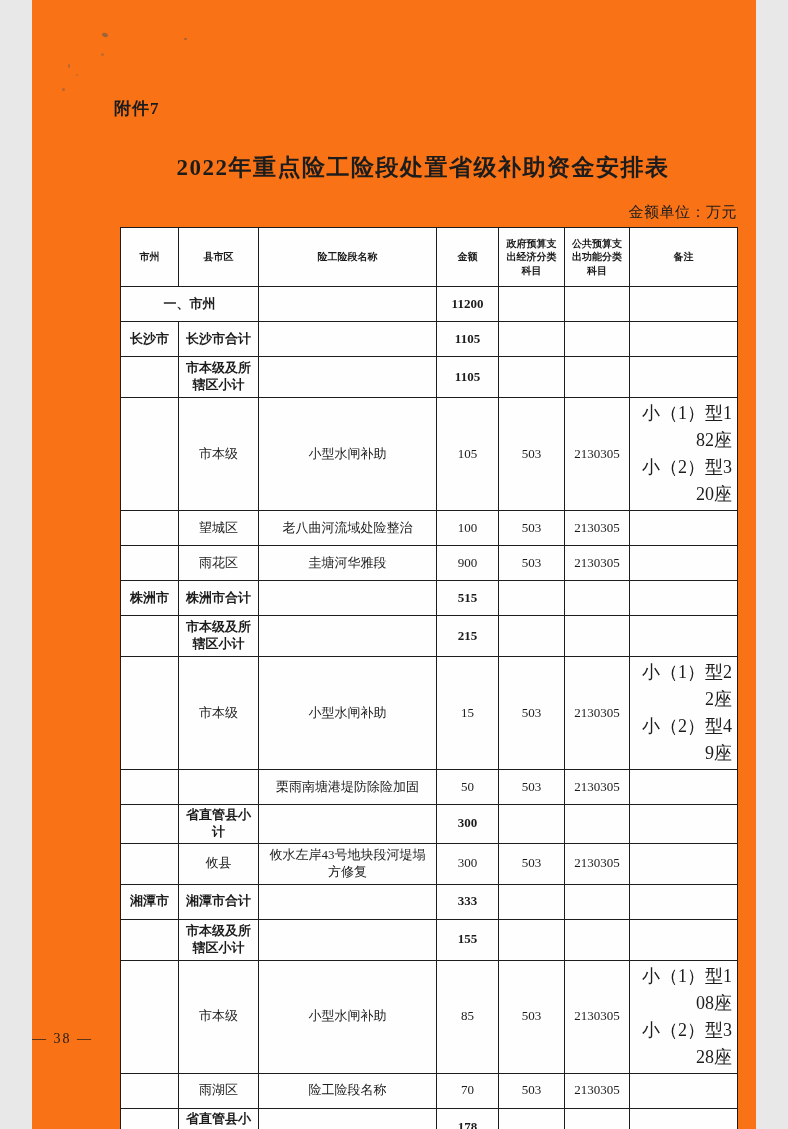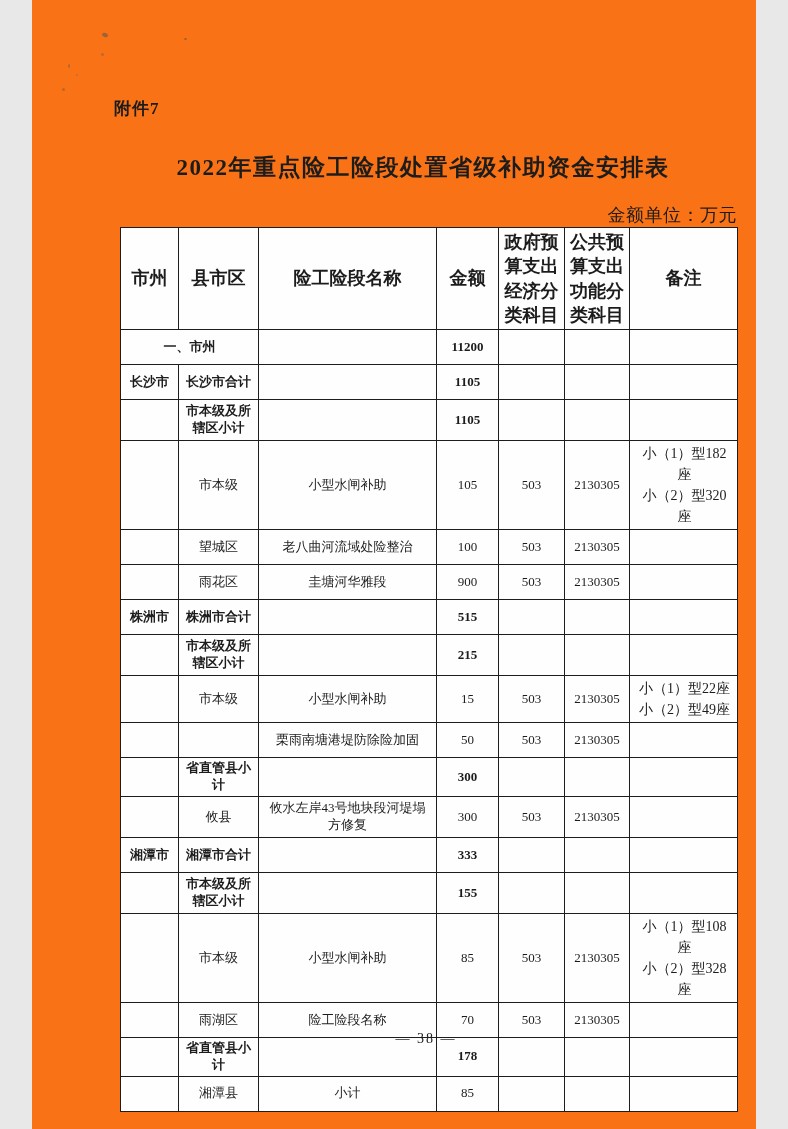--- a/index.html
+++ b/index.html
@@ -28,46 +28,46 @@
     position:absolute;left:82px;top:97px;
     font-size:17px;font-weight:600;letter-spacing:1px;
   }
   .doc-title{
     position:absolute;left:0;top:152px;width:100%;
     text-align:center;
     font-size:23px;font-weight:bold;letter-spacing:1.5px;margin-left:29px;
   }
   .unit-note{
     position:absolute;left:88px;top:203px;width:617px;
-    text-align:right;font-size:18px;letter-spacing:.5px;
+    text-align:right;font-size:15px;letter-spacing:.5px;
   }
   .tbl-wrap{position:absolute;left:88px;top:227px;width:617px;}
   table{
     border-collapse:collapse;table-layout:fixed;width:617px;
     background:#fefefe;
   }
   th,td{
     border:1.7px solid #1d1d1d;
     padding:2px 5px;
     font-size:13px;
     line-height:1.3;
     text-align:center;
     vertical-align:middle;
     overflow:hidden;
     word-break:break-all;
   }
-  th{font-weight:bold;font-size:18px;height:54px;line-height:1.35;}
+  th{font-weight:bold;font-size:10px;height:54px;line-height:1.35;}
   td{height:30px;}
   td.name{text-align:center;}
-  td.remark{text-align:center;font-size:14px;white-space:pre-line;line-height:1.5;padding-left:7px;}
+  td.remark{text-align:right;font-size:18px;white-space:pre-line;line-height:1.5;padding-left:7px;}
   .bold{font-weight:bold;}
   tr.tall td{height:36px;}
   .page-number{
     position:absolute;left:0;top:1031px;width:100%;
-    text-align:center;font-size:14px;letter-spacing:2px;padding-left:32px;
+    text-align:left;font-size:14px;letter-spacing:2px;
   }
 </style>
 </head>
 <body>
 
 <div class="page">
 
   <span class="speck sp1"></span>
   <span class="speck sp2"></span>
   <span class="speck sp3"></span>

